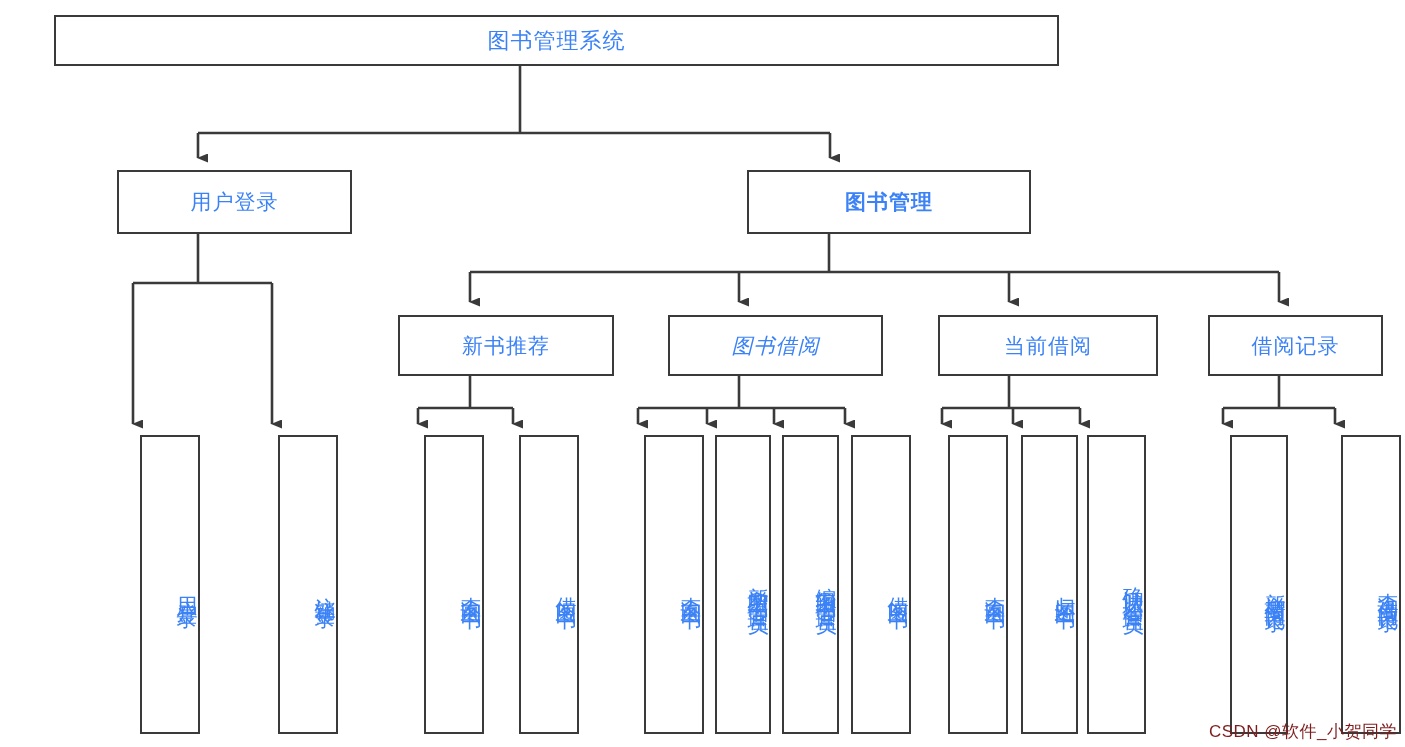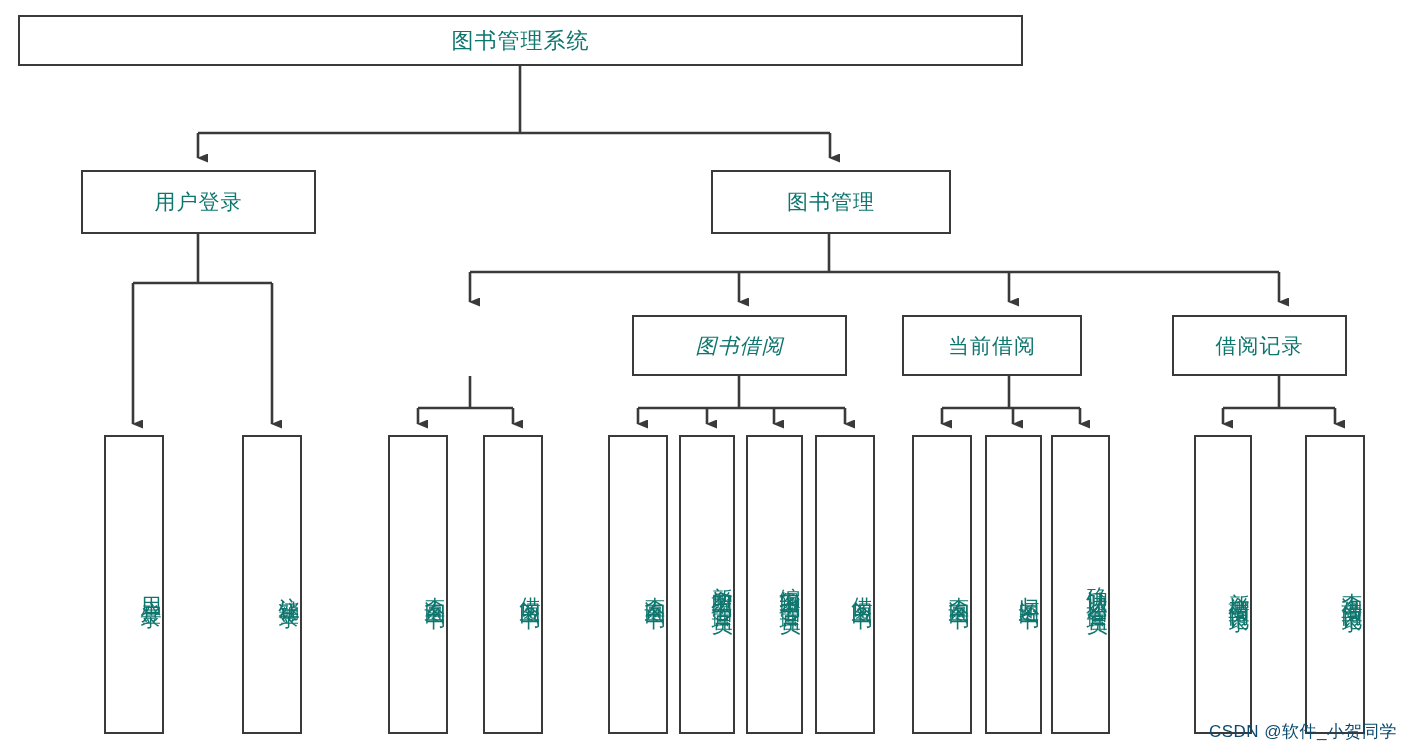--- a/index.html
+++ b/index.html
@@ -2,27 +2,27 @@
 <html><head>
 <meta charset="utf-8">
 <style>
   html,body{margin:0;padding:0;background:#ffffff;}
   body{width:1405px;height:747px;overflow:hidden;
        font-family:"Liberation Sans","DejaVu Sans",sans-serif;}
   #canvas{position:relative;width:1405px;height:747px;background:#ffffff;}
   svg#wires{position:absolute;left:0;top:0;width:1405px;height:747px;}
   .node{position:absolute;box-sizing:border-box;background:#ffffff;
         border:2px solid #3a3a3a;display:flex;align-items:center;
-        justify-content:center;color:#0f766e;}
+        justify-content:center;color:#3b82f6;margin-left:36px;}
   .node.h{font-size:21px;letter-spacing:1px;}
   .node.v{writing-mode:vertical-rl;text-orientation:upright;
           font-size:21px;letter-spacing:4px;line-height:1;
           padding-top:6px;align-items:flex-start;justify-content:center;}
   .node.root{font-size:22px;}
-  .wm{position:absolute;right:8px;bottom:4px;font-size:17px;color:#0c4a6e;
+  .wm{position:absolute;right:8px;bottom:4px;font-size:17px;color:#7f1d1d;
       letter-spacing:.5px;white-space:nowrap;}
 </style>
 </head>
 <body>
 
 <div id="canvas">
 
   <svg id="wires" viewBox="0 0 1405 747">
     <defs>
       <marker id="arw" markerWidth="9" markerHeight="11" refX="4.5" refY="10" orient="auto" markerUnits="userSpaceOnUse">
@@ -69,24 +69,25 @@
       <path d="M1279,376 L1279,408"></path>
       <path d="M1223,408 L1335,408"></path>
       <path d="M1223,408 L1223,424" marker-end="url(#arw)"></path>
       <path d="M1335,408 L1335,424" marker-end="url(#arw)"></path>
     </g>
   </svg>
 
   <div class="node h root" style="left:18px;top:15px;width:1005px;height:51px;">图书管理系统</div>
 
   <div class="node h" style="left:81px;top:170px;width:235px;height:64px;">用户登录</div>
-  <div class="node h" style="left:711px;top:170px;width:240px;height:64px;">图书管理</div>
+  <div class="node h" style="left:711px;top:170px;width:284px;height:64px;font-weight:bold;">图书管理</div>
 
+  <div class="node h" style="left:362px;top:315px;width:216px;height:61px;">新书推荐</div>
   <div class="node h" style="left:632px;top:315px;width:215px;height:61px;font-style:italic;">图书借阅</div>
-  <div class="node h" style="left:902px;top:315px;width:180px;height:61px;text-align:center;">当前借阅</div>
+  <div class="node h" style="left:902px;top:315px;width:220px;height:61px;text-align:center;">当前借阅</div>
   <div class="node h" style="left:1172px;top:315px;width:175px;height:61px;">借阅记录</div>
 
   <div class="node v" style="left:104px;top:435px;width:60px;height:299px;">用户登录</div>
   <div class="node v" style="left:242px;top:435px;width:60px;height:299px;">注销登录</div>
 
   <div class="node v" style="left:388px;top:435px;width:60px;height:299px;">查询图书</div>
   <div class="node v" style="left:483px;top:435px;width:60px;height:299px;">借阅图书</div>
 
   <div class="node v" style="left:608px;top:435px;width:60px;height:299px;">查询图书</div>
   <div class="node v" style="left:679px;top:435px;width:56px;height:299px;">新增图书（管理员）</div>

